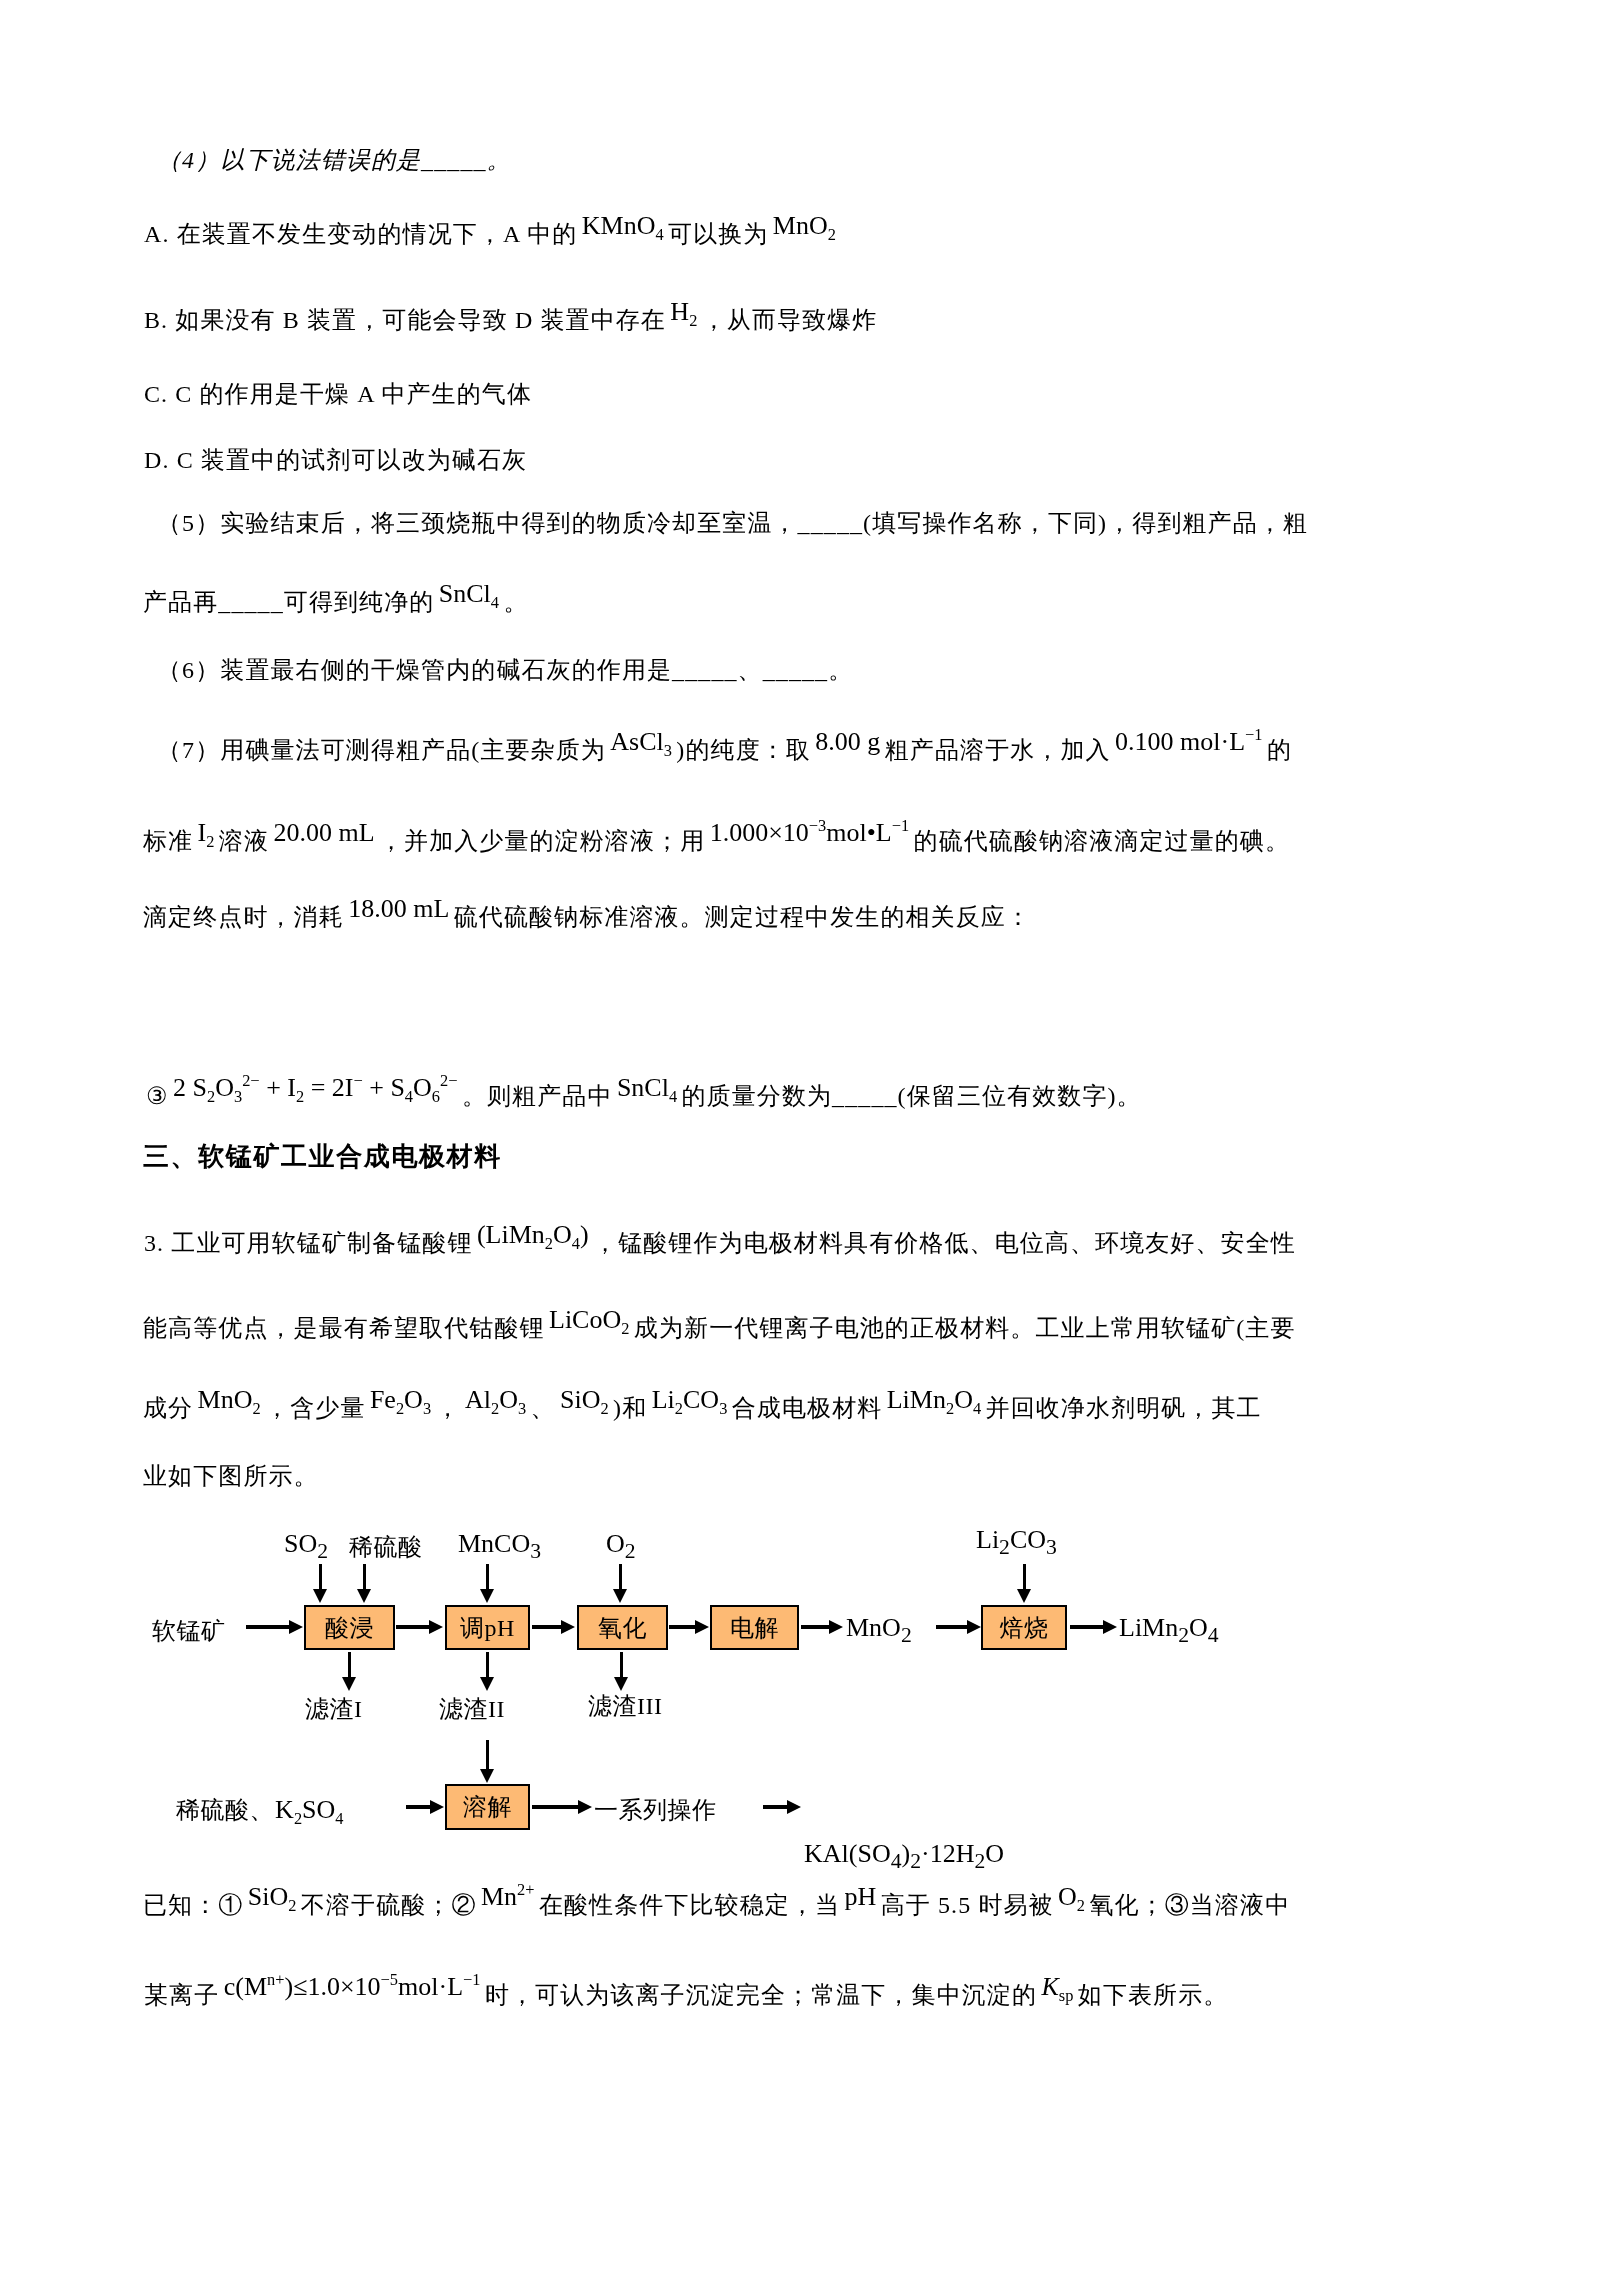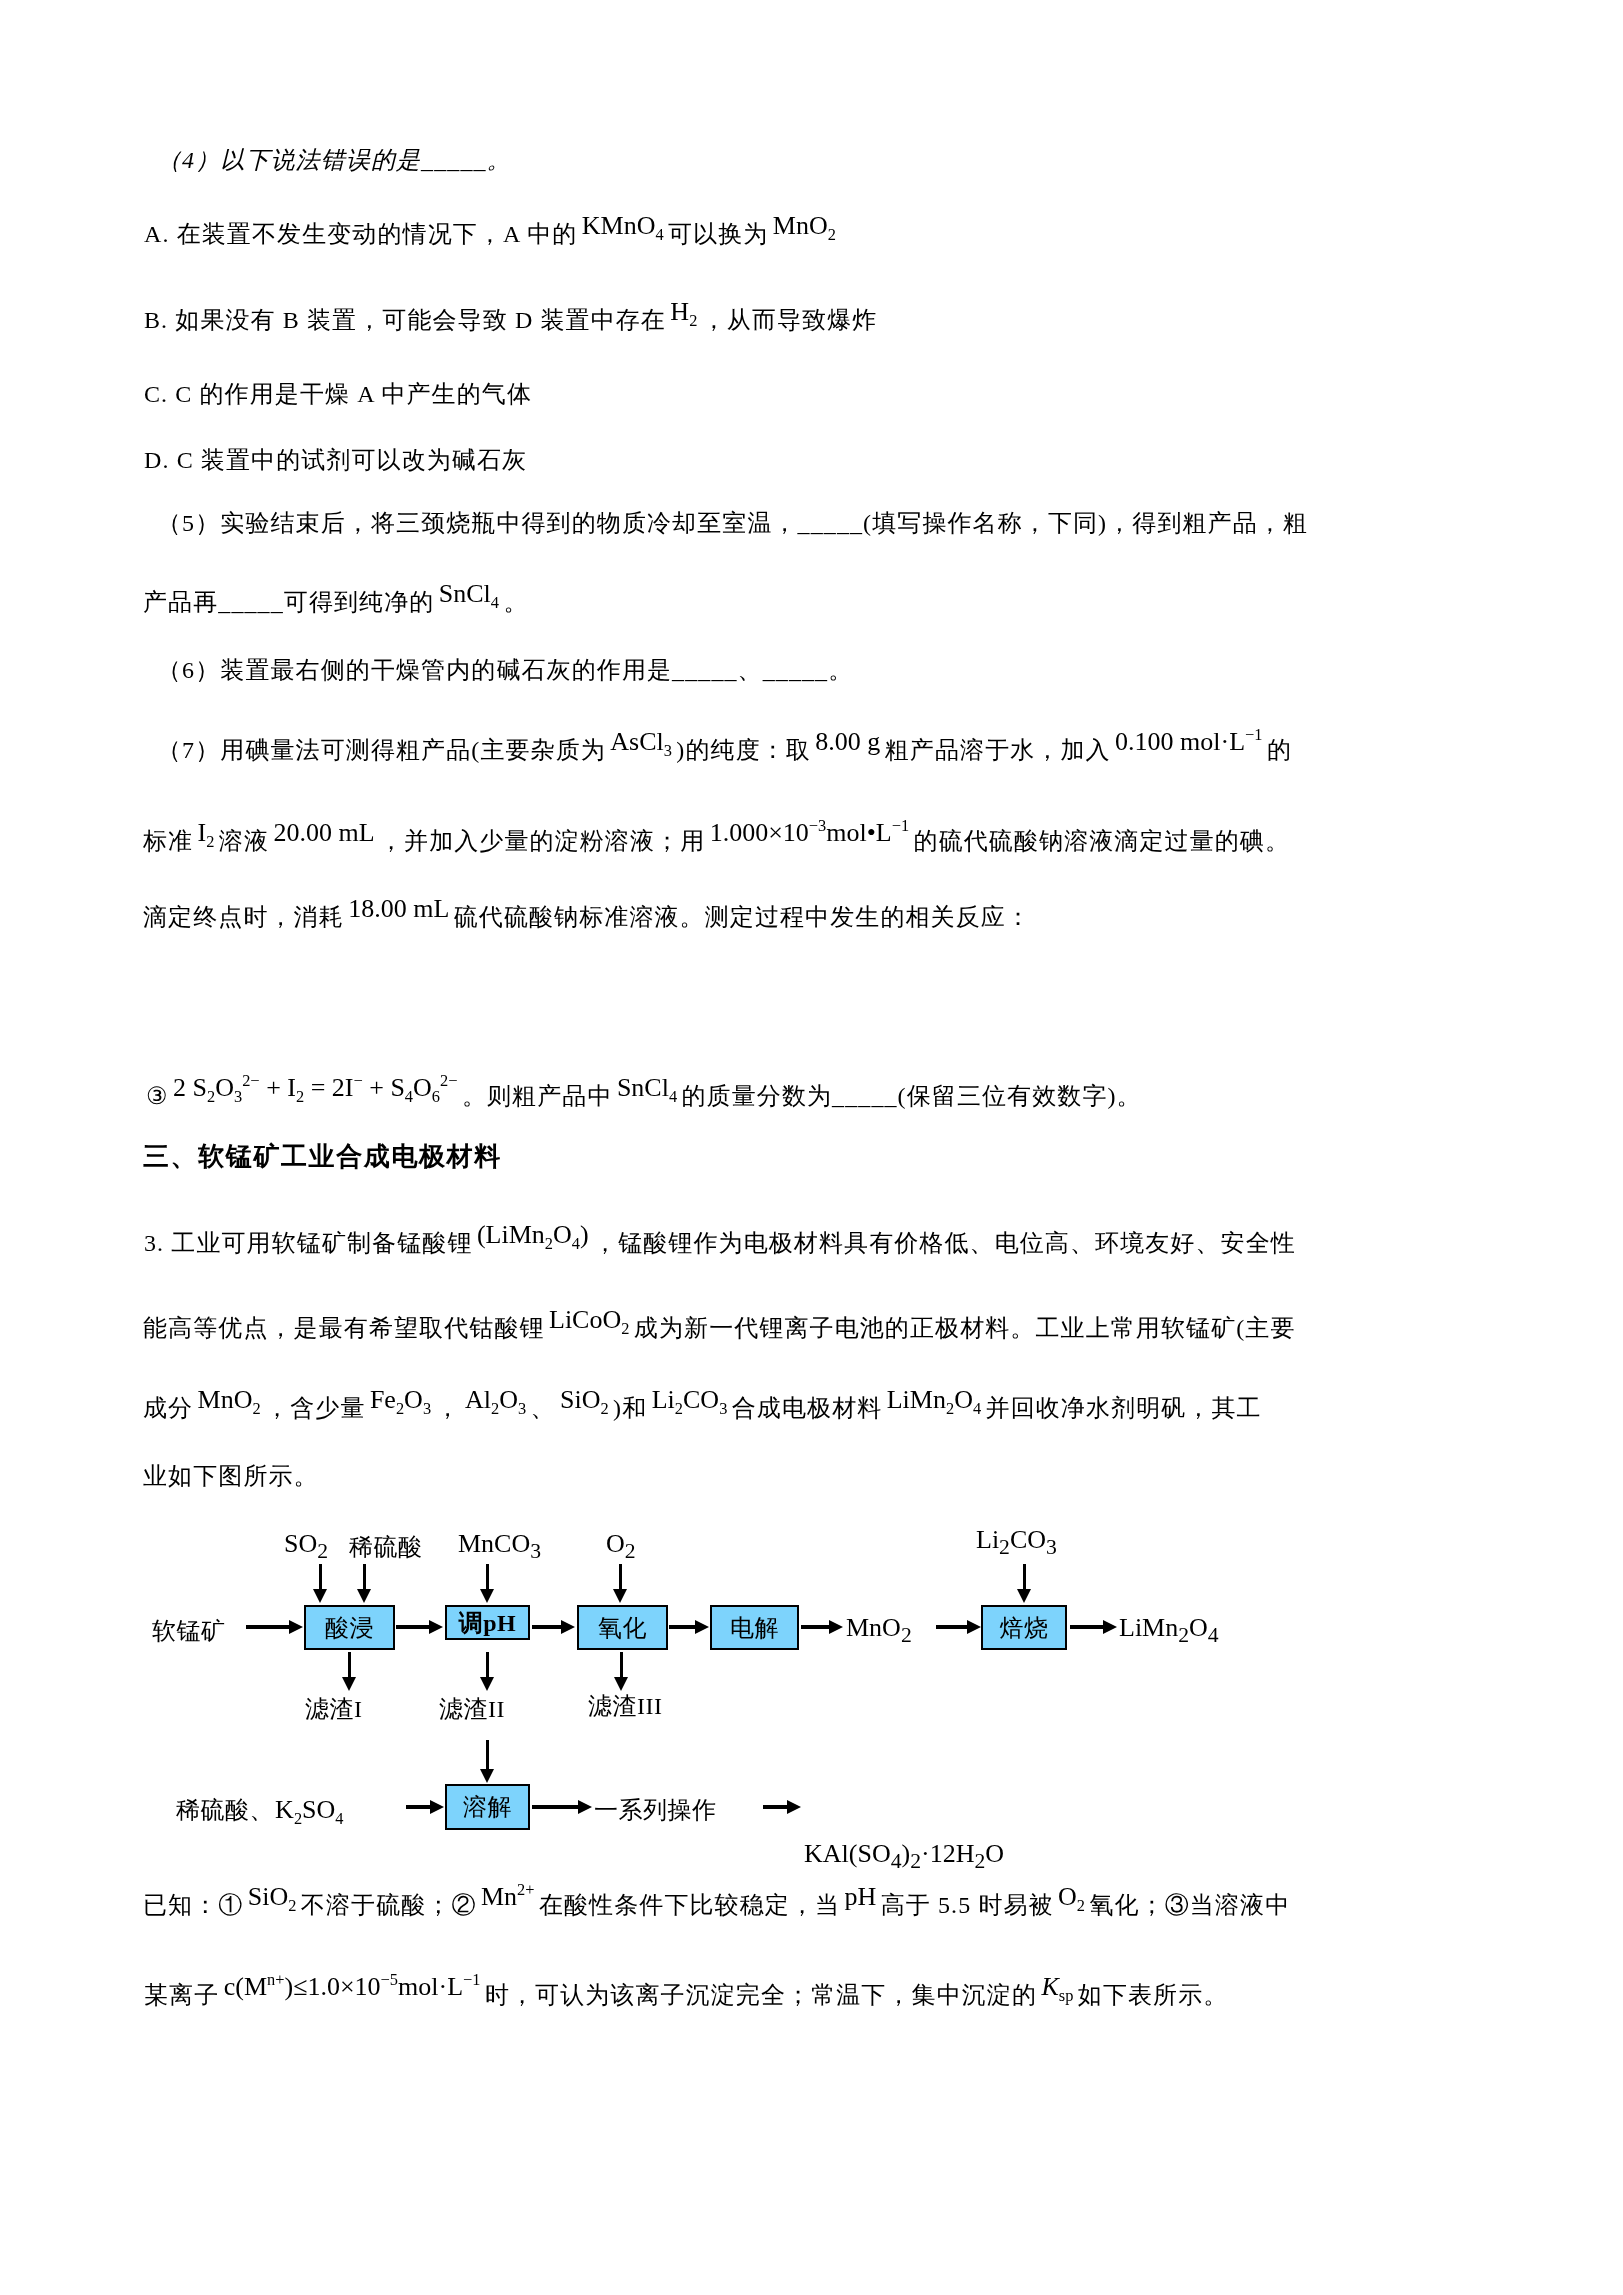--- a/index.html
+++ b/index.html
@@ -27,21 +27,21 @@
     white-space:nowrap;
   }
   .chem sub { font-size:16.4px; line-height:0; }
   .chem sup { font-size:16.4px; line-height:0; }
   
   .diagram { position:absolute; left:0; top:0; width:1623px; height:2295px; pointer-events:none; }
   .diagram .chem { top:0; margin:0 1.1px; }
   .dbox {
     position:absolute;
     border:2.2px solid #000;
-    background:#7dd3fc;
+    background:#fdba74;
     display:flex; align-items:center; justify-content:center;
     font-size:24px; letter-spacing:0.5px;
     white-space:nowrap;
   }
   .dlabel { position:absolute; font-size:24px; letter-spacing:0.5px; white-space:nowrap; }
   .dchem { font-size:26px; letter-spacing:0; }
   .harrow { position:absolute; height:3.8px; background:#000; }
   .harrow::after {
     content:""; position:absolute; left:100%; top:50%;
     margin-top:-7px;
@@ -97,21 +97,21 @@
     <div class="varrow" style="left:319px; top:1564px; height:25px;"></div>
     <div class="varrow" style="left:363px; top:1564px; height:25px;"></div>
     <div class="varrow" style="left:486px; top:1564px; height:25px;"></div>
     <div class="varrow" style="left:619px; top:1564px; height:25px;"></div>
     <div class="varrow" style="left:1023px; top:1564px; height:25px;"></div>
 
     <div class="dlabel" style="left:152px; top:1615px;">软锰矿</div>
     <div class="harrow" style="left:246px; top:1625px; width:43px;"></div>
     <div class="dbox" style="left:304px; top:1605px; width:91px; height:45px;">酸浸</div>
     <div class="harrow" style="left:396px; top:1625px; width:33px;"></div>
-    <div class="dbox" style="left:445px; top:1605px; width:85px; height:35px;font-weight:bold;">调pH</div>
+    <div class="dbox" style="left:445px; top:1605px; width:85px; height:45px;">调pH</div>
     <div class="harrow" style="left:532px; top:1625px; width:29.4px;"></div>
     <div class="dbox" style="left:577px; top:1605px; width:91px; height:45px;">氧化</div>
     <div class="harrow" style="left:669px; top:1625px; width:26px;"></div>
     <div class="dbox" style="left:710px; top:1605px; width:89px; height:45px;">电解</div>
     <div class="harrow" style="left:801px; top:1625px; width:28px;"></div>
     <div class="dlabel dchem" style="left:846px; top:1613px;">MnO<sub>2</sub></div>
     <div class="harrow" style="left:936px; top:1625px; width:31px;"></div>
     <div class="dbox" style="left:981px; top:1605px; width:86px; height:45px;">焙烧</div>
     <div class="harrow" style="left:1070px; top:1625px; width:33px;"></div>
     <div class="dlabel dchem" style="left:1119px; top:1613px;">LiMn<sub>2</sub>O<sub>4</sub></div>

